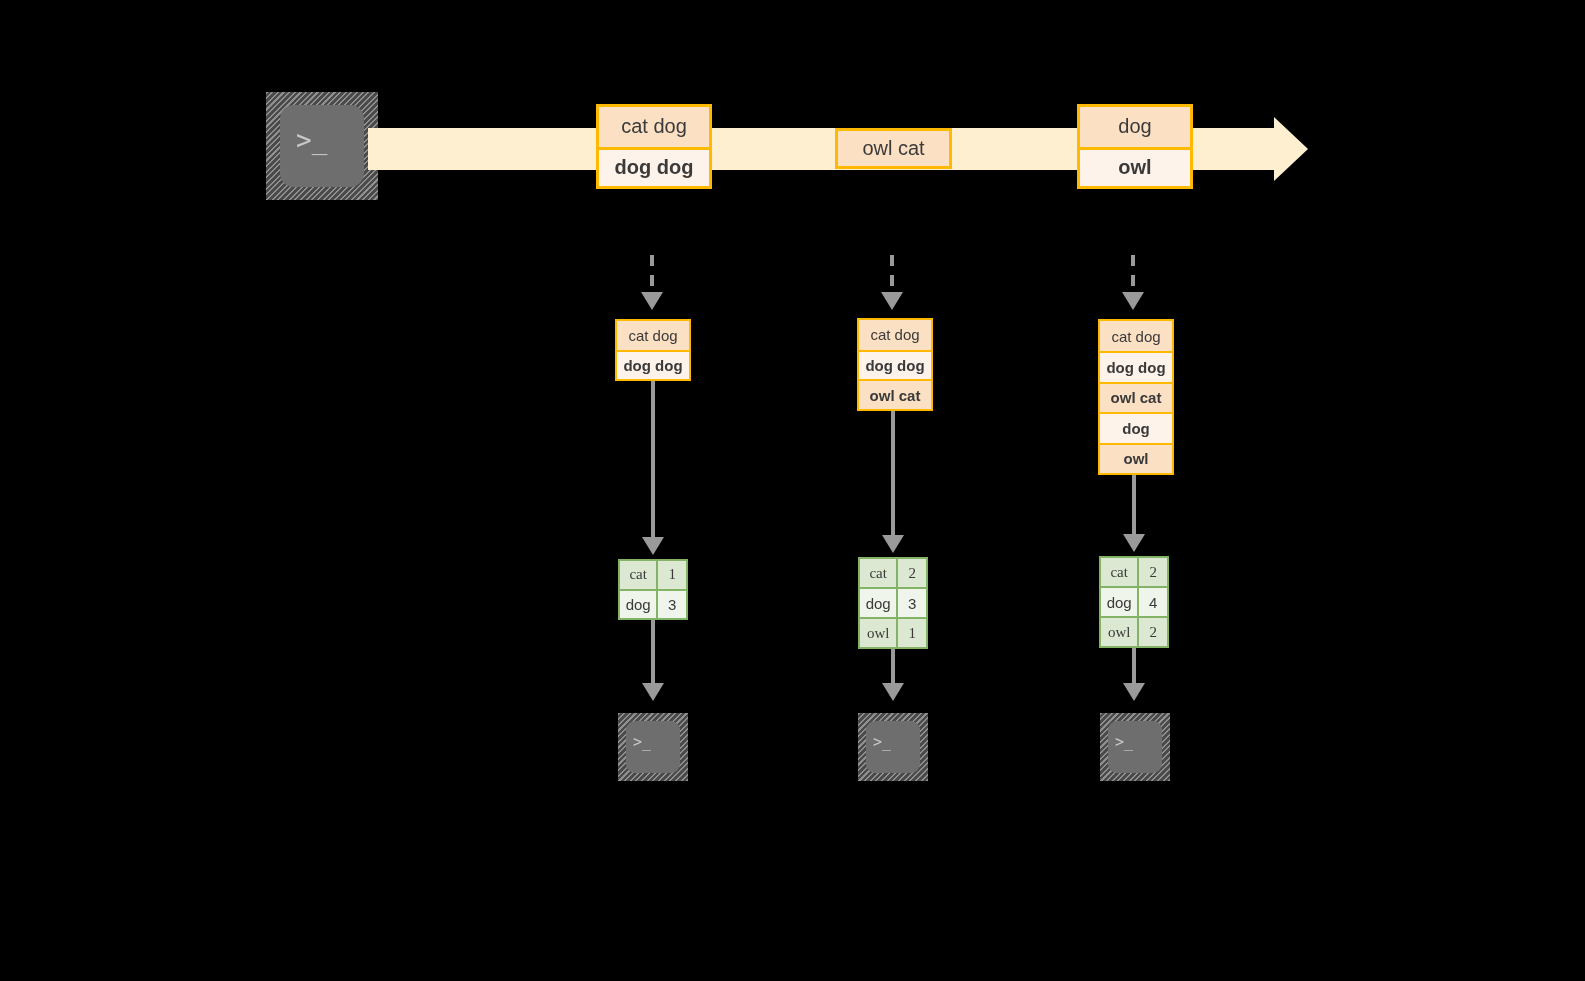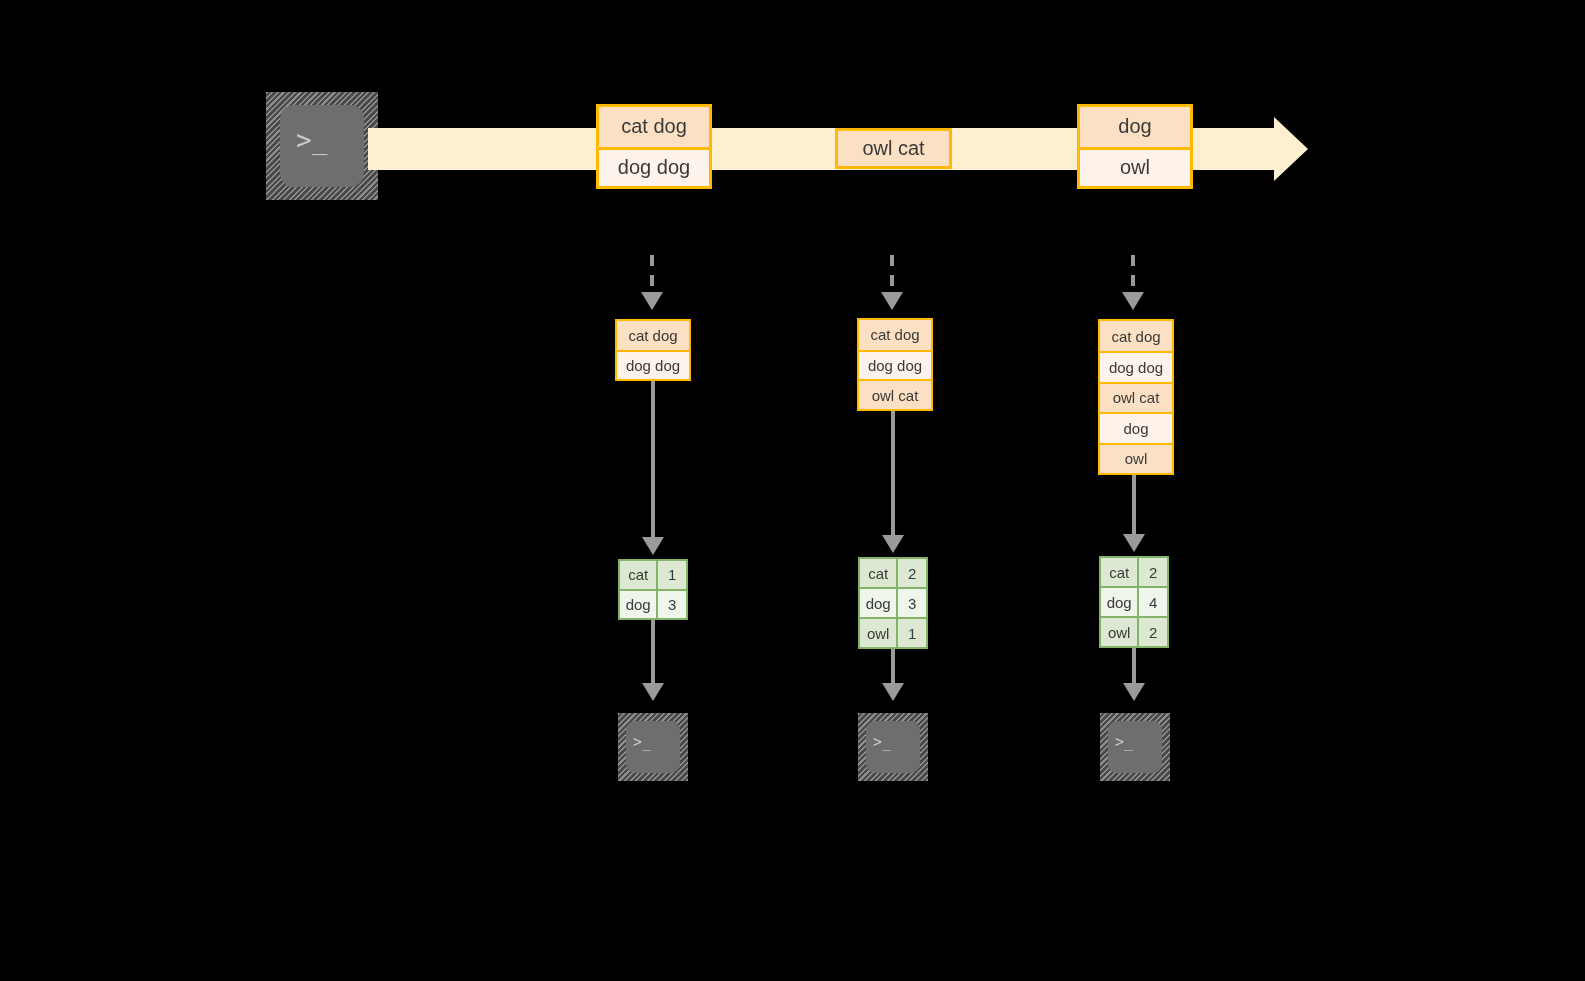--- a/index.html
+++ b/index.html
@@ -63,21 +63,21 @@
   .erow {
     box-sizing: border-box;
     display: flex;
     align-items: center;
     justify-content: center;
     color: #3a3a3a;
     white-space: nowrap;
   }
   .erow.dark { background: #FBE0C4; }
   .erow.light { background: #FEF3EB; }
-  .erow.sep { border-top: 3px solid #FFB900; }
+  .erow.sep { border-top: 3px solid #FFB900; font-weight: bold; }
 
   
   .gtab {
     position: absolute;
     box-sizing: border-box;
     border: 3px solid #82B366;
     display: flex;
     flex-direction: column;
   }
   .grow {
@@ -89,21 +89,21 @@
   .gcell {
     box-sizing: border-box;
     display: flex;
     align-items: center;
     justify-content: center;
     color: #3a3a3a;
     white-space: nowrap;
   }
   .gcell.key { flex: 0 0 55%; }
   .gcell.val { flex: 1 1 auto; border-left: 3px solid #82B366; }
-  .gshade-a { background: #DDE8D2; }
+  .gshade-a { background: #DDE8D2; font-family: Liberation Serif, serif; }
   .gshade-b { background: #F0F5EC; }
 
   
   .vline {
     position: absolute;
     background: #9a9a9a;
   }
   .vline.dashed {
     background: none;
     background-image: repeating-linear-gradient(

